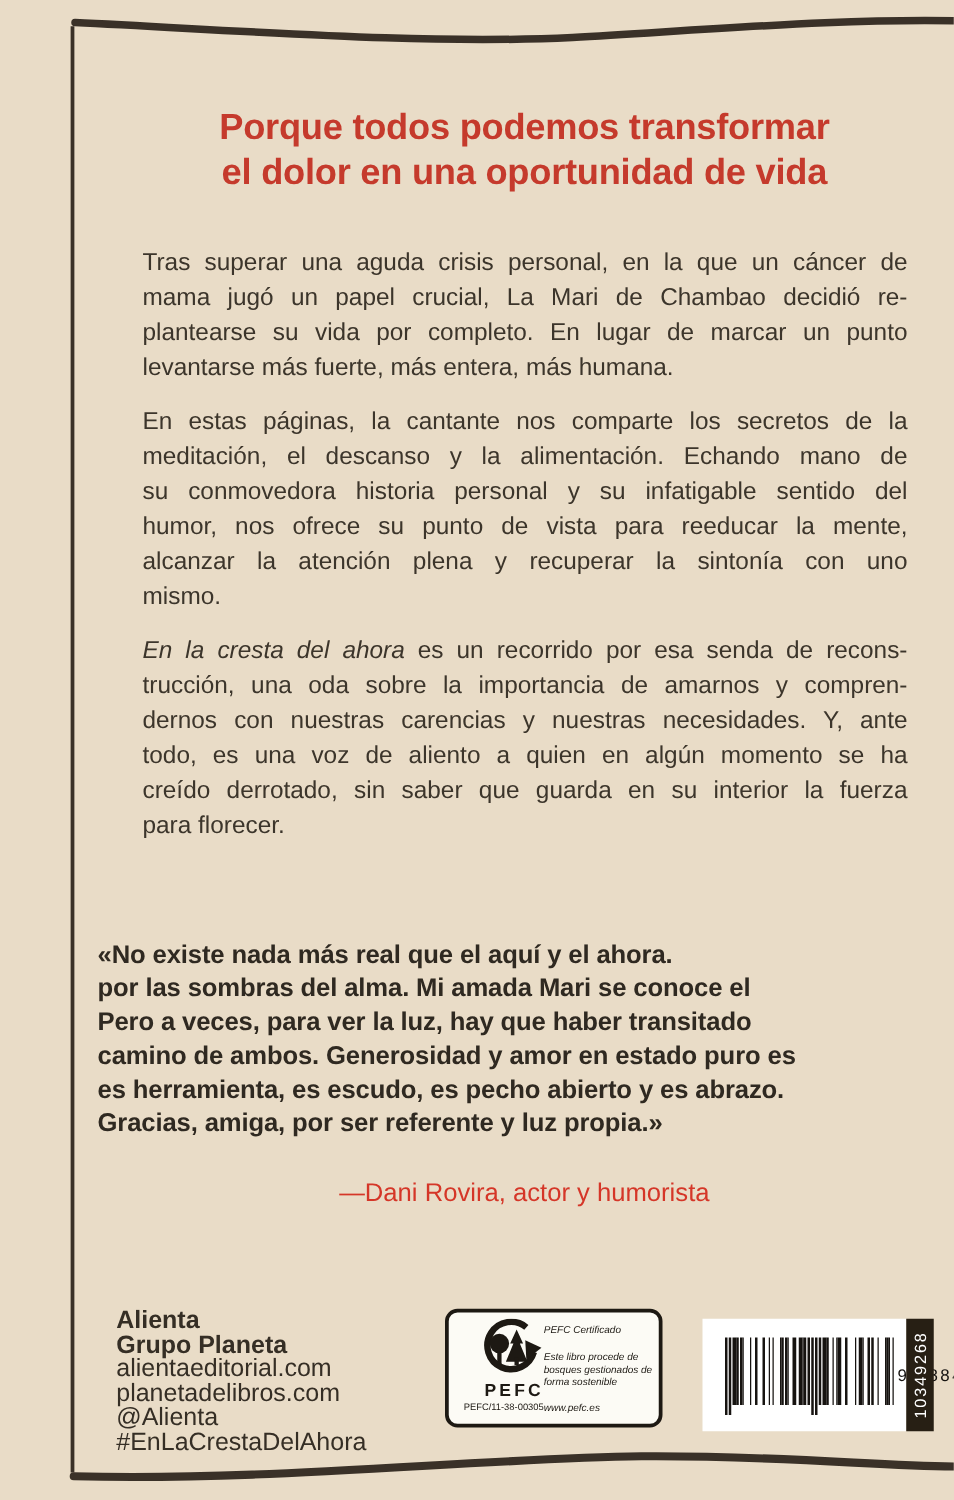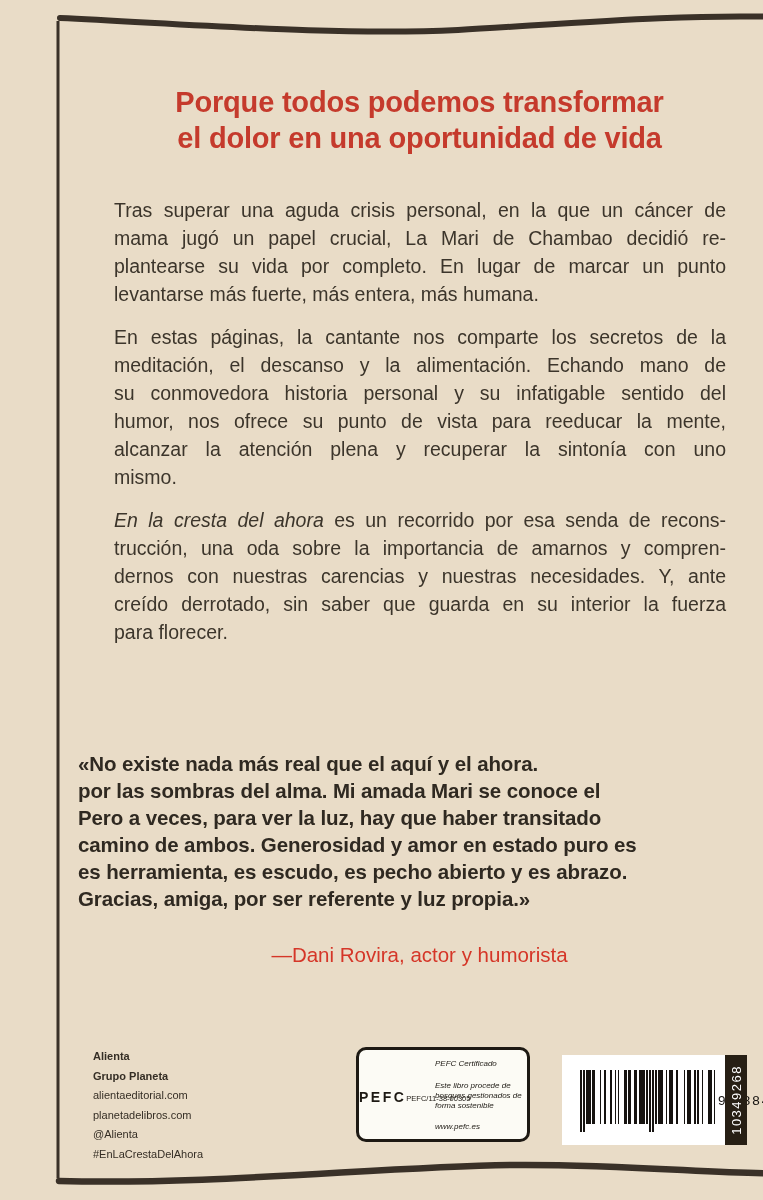--- a/index.html
+++ b/index.html
@@ -28,29 +28,29 @@
 
   .quote{
     position:absolute;top:750px;left:40px;right:40px;text-align:left;
     font-weight:bold;font-size:20.5px;line-height:27px;color:var(--quote-ink);letter-spacing:-0.1px;
   }
   .attribution{
     position:absolute;top:943px;left:0;right:0;text-align:center;
     color:var(--red2);font-size:20.5px;
   }
 
-  .publisher{position:absolute;left:55px;top:1047px;font-size:11px;line-height:19.5px;color:#352e25;}
+  .publisher{position:absolute;left:55px;top:1047px;font-size:20px;line-height:19.5px;color:#352e25;}
   .publisher .bold-block .line{font-weight:bold;}
 
   .pefc{
     position:absolute;left:318px;top:1047px;width:174px;height:95px;
     background:#fcfbf5;border:3px solid #1d1913;border-radius:10px;
     display:flex;color:#1d1913;
   }
-  .pefc-left{width:76px;display:flex;flex-direction:row;align-items:center;padding-top:5px;}
+  .pefc-left{width:76px;display:flex;flex-direction:column;align-items:flex-end;padding-top:5px;}
   .pefc-name{font-weight:bold;font-size:14px;letter-spacing:2.5px;line-height:14px;}
   .pefc-code{font-size:7.5px;margin-top:2px;white-space:nowrap;}
   .pefc-right{flex:1;font-size:8px;line-height:10px;padding:9px 5px 7px 0;display:flex;flex-direction:column;justify-content:space-between;font-style:italic;}
 
   .barcode{position:absolute;left:524px;top:1055px;height:90px;display:flex;}
   .barcode-white{background:#ffffff;width:163px;padding:6px 4px 3px 6px;display:flex;flex-direction:row;align-items:center;}
   .bars{display:flex;align-items:flex-start;height:64px;padding-left:12px;}
   .bars .m{width:1.5px;height:54px;background:transparent;}
   .bars .m.bar{background:#161310;}
   .bars .m.guard{height:62px;}
@@ -87,20 +87,21 @@
         <div class="line">meditación, el descanso y la alimentación. Echando mano de</div>
         <div class="line">su conmovedora historia personal y su infatigable sentido del</div>
         <div class="line">humor, nos ofrece su punto de vista para reeducar la mente,</div>
         <div class="line">alcanzar la atención plena y recuperar la sintonía con uno</div>
         <div class="line">mismo.</div>
       </div>
     <div class="para">
         <div class="line"><em>En la cresta del ahora</em> es un recorrido por esa senda de recons-</div>
         <div class="line">trucción, una oda sobre la importancia de amarnos y compren-</div>
         <div class="line">dernos con nuestras carencias y nuestras necesidades. Y, ante</div>
+        <div class="line">todo, es una voz de aliento a quien en algún momento se ha</div>
         <div class="line">creído derrotado, sin saber que guarda en su interior la fuerza</div>
         <div class="line">para florecer.</div>
       </div>
   </div>
 
   <div class="quote">
       <div class="line">«No existe nada más real que el aquí y el ahora.</div>
       <div class="line">por las sombras del alma. Mi amada Mari se conoce el</div>
       <div class="line">Pero a veces, para ver la luz, hay que haber transitado</div>
       <div class="line">camino de ambos. Generosidad y amor en estado puro es</div>

